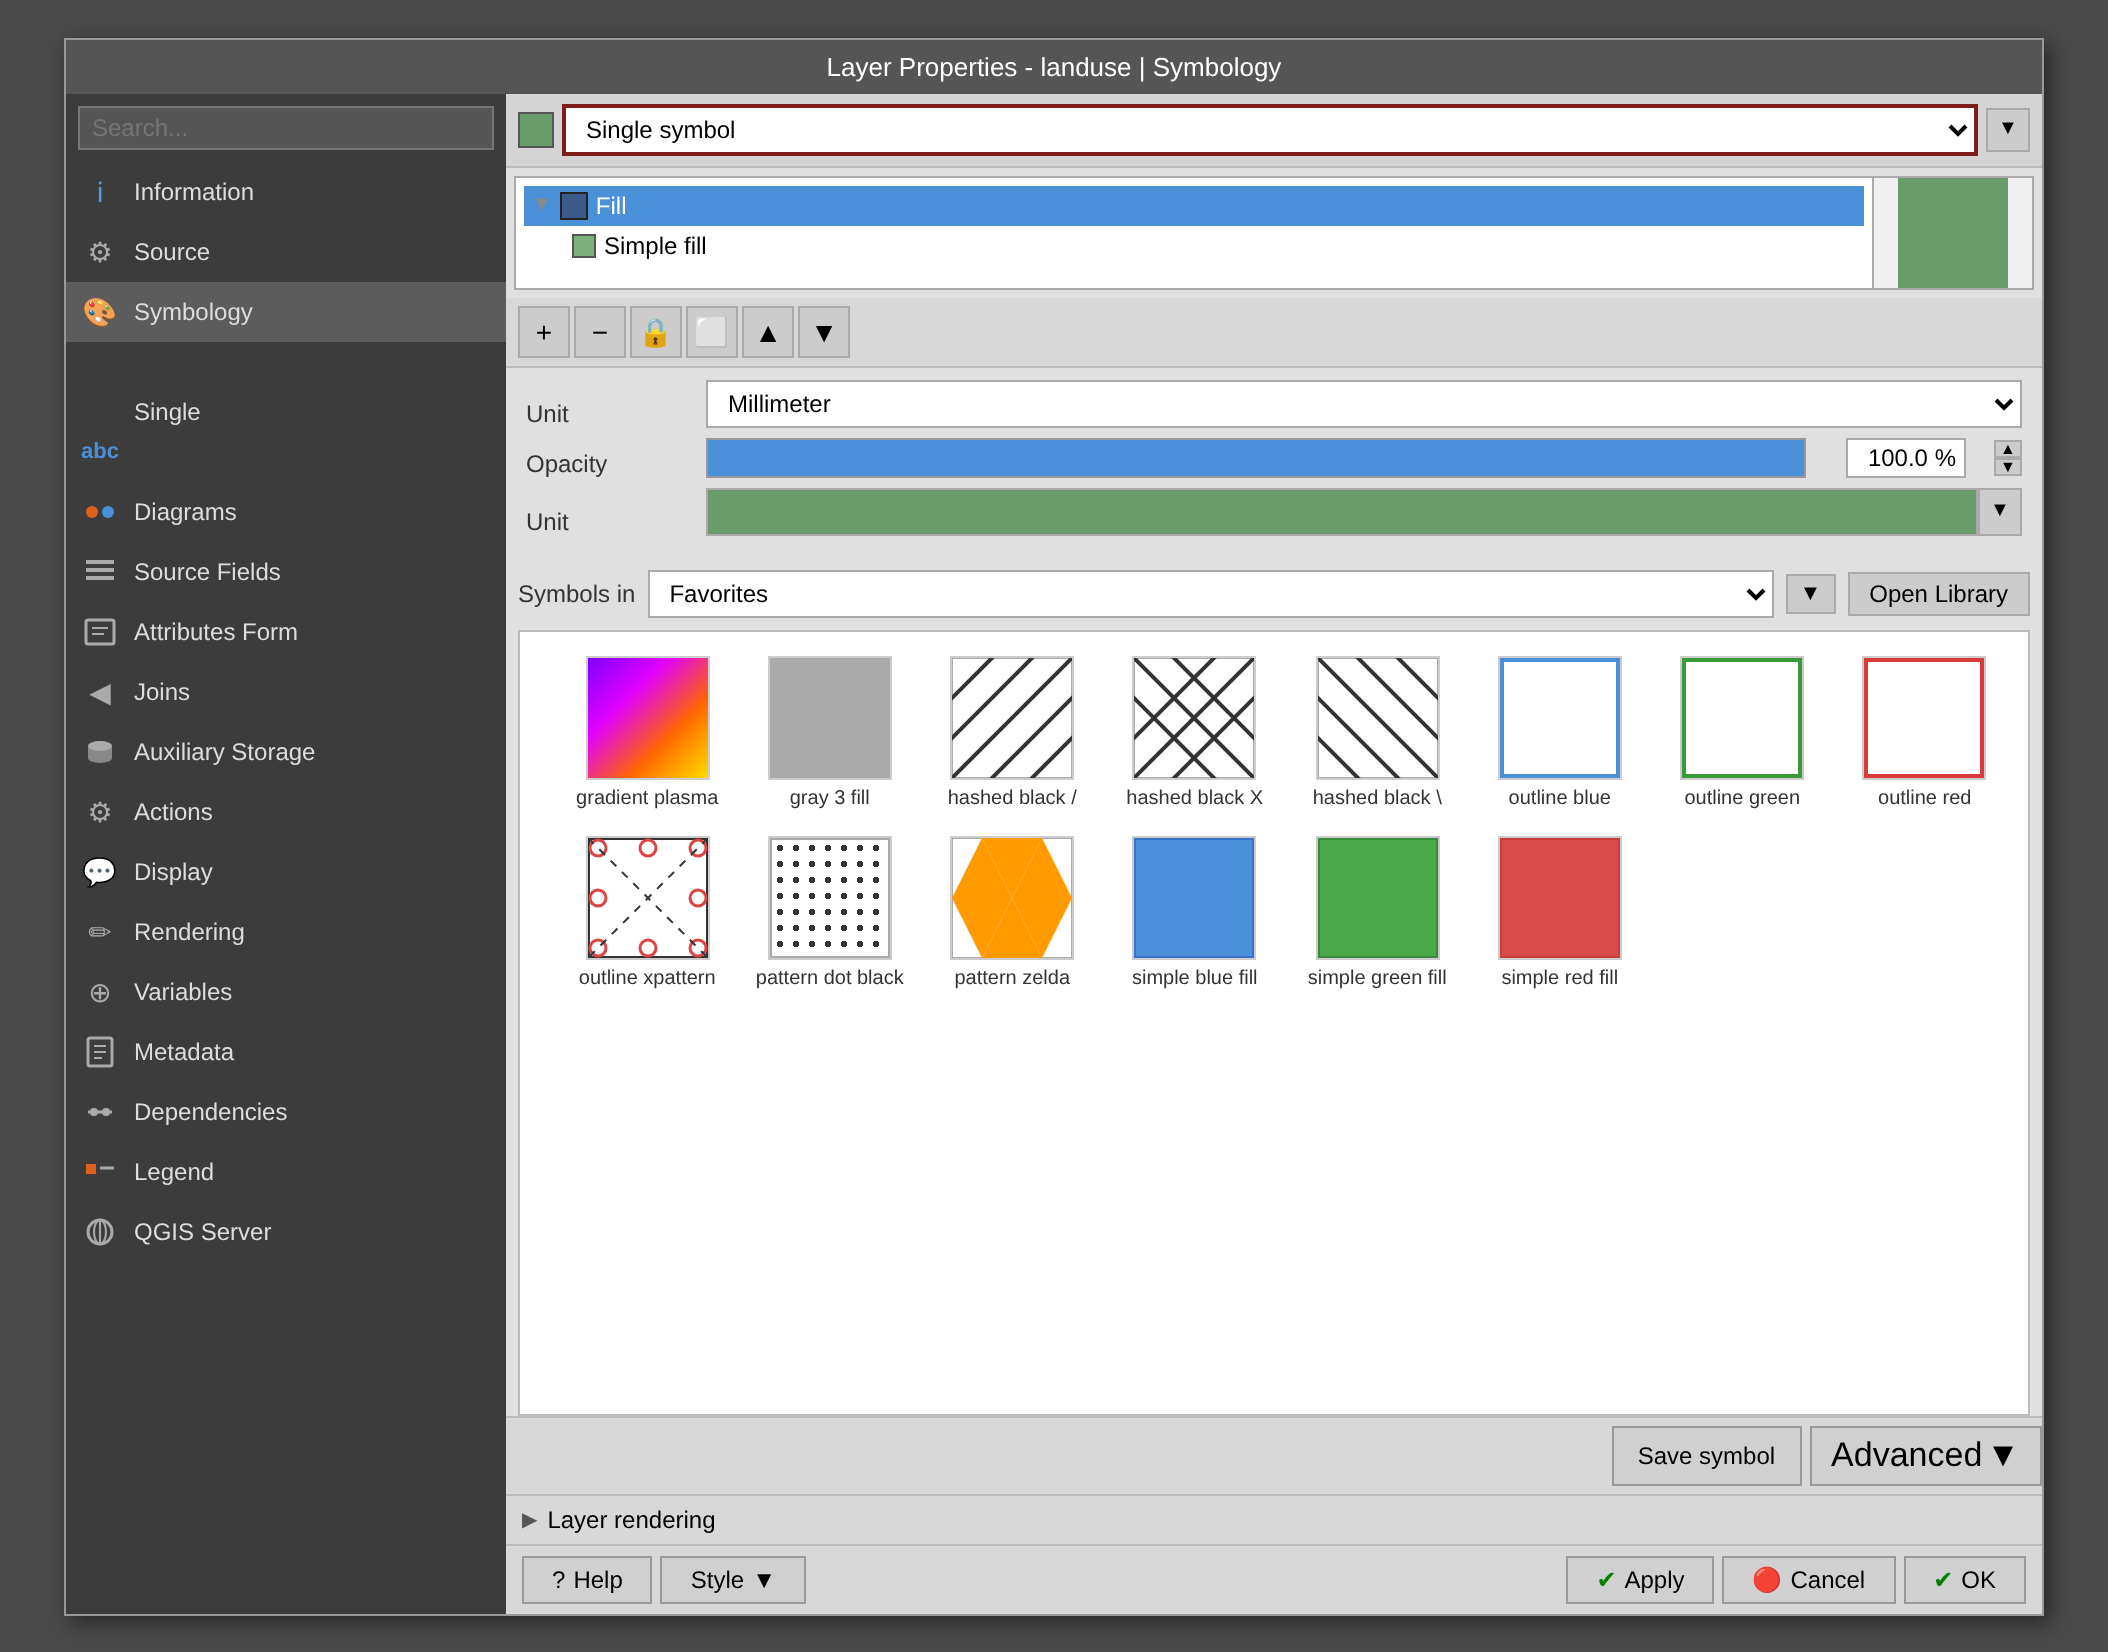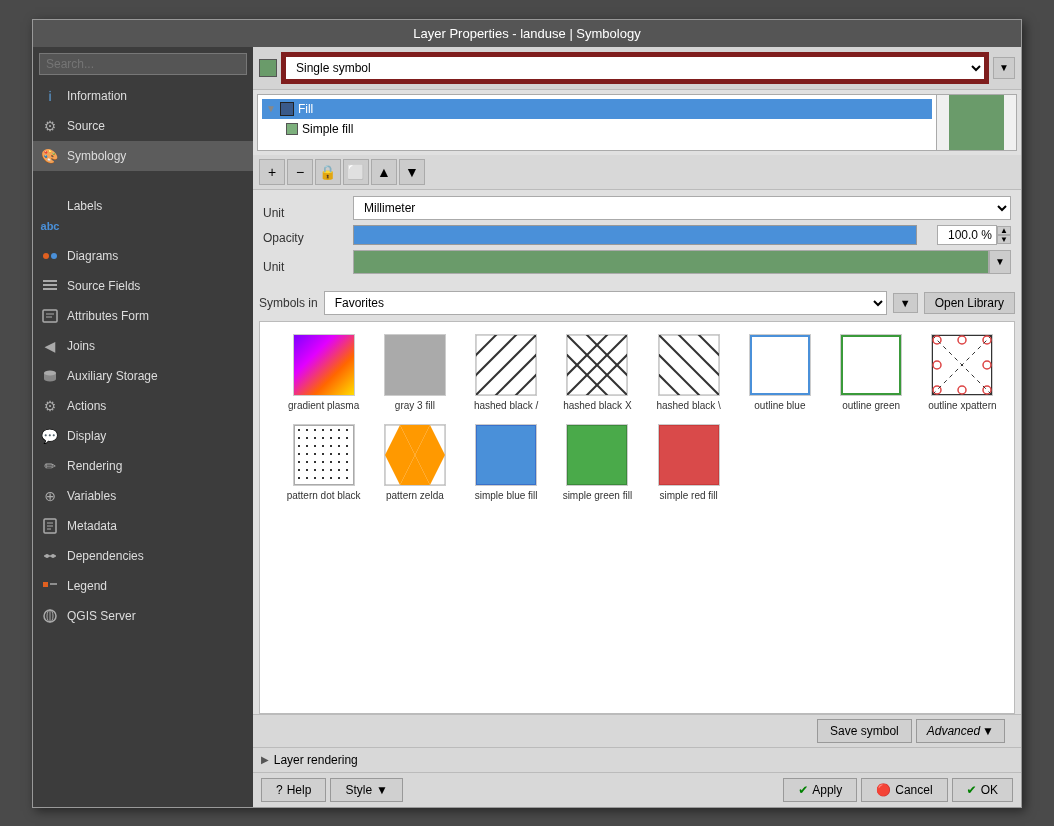--- a/index.html
+++ b/index.html
@@ -27,21 +27,21 @@
     .preview-square { width: 55px; height: 55px; background: #6a9b6a; }
     .layer-toolbar { display: flex; gap: 2px; padding: 4px 6px; background: #d8d8d8; border-bottom: 1px solid #bbb; }
     .toolbar-btn { width: 26px; height: 26px; background: #ccc; border: 1px solid #aaa; cursor: pointer; display: flex; align-items: center; justify-content: center; font-size: 14px; }
     .properties-section { padding: 6px 10px; background: #e0e0e0; }
     .prop-row { display: flex; align-items: flex-end; margin-bottom: 5px; }
     .prop-label { width: 70px; font-size: 12px; color: #333; }
     .prop-control { flex: 1; margin-left: 20px; }
     .unit-select { padding: 3px 6px; border: 1px solid #aaa; background: #fff; font-size: 12px; width: 100%; }
     .opacity-container { display: flex; align-items: center; gap: 4px; }
     .opacity-slider { flex: 1; height: 16px; background: linear-gradient(to right, #4a90d9 0%, #4a90d9 100%); border: 1px solid #aaa; position: relative; cursor: pointer; }
-    .opacity-value { display: flex; align-items: center; gap: 0; padding-left: 16px; }
+    .opacity-value { display: flex; align-items: center; gap: 14px; padding-left: 16px; }
     .opacity-value input { width: 55px; padding: 2px 4px; border: 1px solid #aaa; background: #fff; font-size: 12px; text-align: right; }
     .opacity-spinners { display: flex; flex-direction: column; }
     .spin-btn { width: 14px; height: 9px; background: #ccc; border: 1px solid #aaa; cursor: pointer; font-size: 8px; display: flex; align-items: center; justify-content: center; }
     .color-row { display: flex; align-items: center; }
     .color-bar { flex: 1; height: 24px; background: #6a9b6a; border: 1px solid #aaa; cursor: pointer; }
     .color-dropdown-btn { width: 22px; height: 24px; background: #ccc; border: 1px solid #aaa; cursor: pointer; display: flex; align-items: center; justify-content: center; font-size: 10px; }
     .symbols-section { flex: 1; display: flex; flex-direction: column; overflow: hidden; padding: 6px 6px 0; }
     .symbols-header { display: flex; align-items: center; gap: 6px; margin-bottom: 6px; }
     .symbols-header span { font-size: 12px; color: #333; }
     .symbols-header select { flex: 1; padding: 3px 6px; border: 1px solid #aaa; background: #fff; font-size: 12px; }
@@ -54,22 +54,22 @@
     .layer-rendering-row { display: flex; align-items: center; padding: 5px 8px; background: #d8d8d8; border-top: 1px solid #bbb; }
     .layer-rendering-row .expand-arrow { font-size: 10px; color: #555; margin-right: 5px; }
     .bottom-toolbar { display: flex; align-items: center; justify-content: space-between; padding: 5px 8px; background: #d8d8d8; border-top: 1px solid #bbb; }
     .bottom-left { display: flex; gap: 4px; }
     .bottom-right { display: flex; gap: 4px; }
     .bottom-btn { padding: 4px 14px; background: #d0d0d0; border: 1px solid #999; cursor: pointer; font-size: 12px; display: flex; align-items: center; gap: 4px; }
     .bottom-btn.apply { }
     .bottom-btn.ok { }
     .bottom-btn.cancel { }
     .save-symbol-btn { padding: 4px 12px; background: #d0d0d0; border: 1px solid #999; cursor: pointer; font-size: 12px; display: flex; align-items: center; gap: 4px; }
-    .advanced-btn { padding: 4px 10px; background: #d0d0d0; border: 1px solid #999; cursor: pointer; font-size: 12px; display: flex; align-items: center; gap: 2px; font-style: italic; }
-    .save-advanced-row { display: flex; justify-content: flex-end; gap: 4px; padding: 4px 16px; background: #d8d8d8; border-top: 1px solid #bbb; }
+    .advanced-btn { padding: 4px 10px; background: #d0d0d0; border: 1px solid #999; cursor: pointer; font-size: 17px; display: flex; align-items: center; gap: 2px; }
+    .save-advanced-row { display: flex; justify-content: flex-end; gap: 4px; padding: 4px 0; background: #d8d8d8; border-top: 1px solid #bbb; }
     .outline-blue-box { width: 60px; height: 60px; border: 2px solid #4a90d9; background: #fff; }
     .outline-green-box { width: 60px; height: 60px; border: 2px solid #3a9a3a; background: #fff; }
     .outline-red-box { width: 60px; height: 60px; border: 2px solid #d93a3a; background: #fff; }
     .dot-pattern-box { width: 60px; height: 60px; background-color: #fff; background-image: radial-gradient(circle, #333 1.5px, transparent 1.5px); background-size: 8px 8px; border: 1px solid #aaa; }
     .simple-blue-box { width: 60px; height: 60px; background: #4a90d9; border: 1px solid #3a70c9; }
     .simple-green-box { width: 60px; height: 60px; background: #4aaa4a; border: 1px solid #3a8a3a; }
     .simple-red-box { width: 60px; height: 60px; background: #d94a4a; border: 1px solid #c93a3a; }
   </style>
 </head>
 <body>
@@ -91,21 +91,21 @@
       <div class="sidebar-item">
         <div class="sidebar-icon" style="color:#aaa;">⚙</div>
         <span>Source</span>
       </div>
       <div class="sidebar-item active">
         <div class="sidebar-icon" style="color:#e8a020;">🎨</div>
         <span>Symbology</span>
       </div>
       <div class="sidebar-item">
         <div class="sidebar-icon" style="color:#4a90d9;font-weight:bold;font-size:11px;margin-top:40px;">abc</div>
-        <span>Labels</span>
+        <span>Single</span>
       </div>
       <div class="sidebar-item">
         <div class="sidebar-icon">
           <svg width="16" height="16" viewBox="0 0 16 16">
               <circle cx="4" cy="8" r="3" fill="#e06020"></circle>
               <circle cx="12" cy="8" r="3" fill="#4a90d9"></circle>
             </svg>
         </div>
         <span>Diagrams</span>
       </div>
@@ -198,21 +198,21 @@
             </svg>
         </div>
         <span>QGIS Server</span>
       </div>
     </div>
 
     <div class="main-content">
 
       <div class="symbol-type-bar">
         <div style="width:18px;height:18px;background:#6a9b6a;border:1px solid #555;flex-shrink:0;"></div>
-        <select style="flex:1;padding:3px 6px;border:5px solid #7f1d1d;font-size:12px;">
+        <select style="flex:1;padding:3px 6px;border:2px solid #7f1d1d;font-size:12px;">
           <option>Single symbol</option>
         </select>
         <button class="arrow-btn">▼</button>
       </div>
 
       <div class="layer-list-area">
         <div class="layer-tree">
           <div class="layer-item selected">
             <span class="expand-arrow">▼</span>
             <div style="width:14px;height:14px;background:#3a5a8a;border:1px solid #222;flex-shrink:0;"></div>
@@ -349,20 +349,26 @@
               <span class="symbol-label">outline blue</span>
             </div>
 
             <div class="symbol-item">
               <div class="symbol-preview">
                 <div class="outline-green-box"></div>
               </div>
               <span class="symbol-label">outline green</span>
             </div>
 
+            <div class="symbol-item">
+              <div class="symbol-preview">
+                <div class="outline-red-box"></div>
+              </div>
+              <span class="symbol-label">outline red</span>
+            </div>
 
             <div class="symbol-item">
               <div class="symbol-preview">
                 <svg width="60" height="60">
                   <rect width="60" height="60" fill="white" stroke="#333" stroke-width="2"></rect>
                   <circle cx="5" cy="5" r="4" fill="none" stroke="#d44" stroke-width="1.5"></circle>
                   <circle cx="30" cy="5" r="4" fill="none" stroke="#d44" stroke-width="1.5"></circle>
                   <circle cx="55" cy="5" r="4" fill="none" stroke="#d44" stroke-width="1.5"></circle>
                   <circle cx="5" cy="30" r="4" fill="none" stroke="#d44" stroke-width="1.5"></circle>
                   <circle cx="55" cy="30" r="4" fill="none" stroke="#d44" stroke-width="1.5"></circle>

